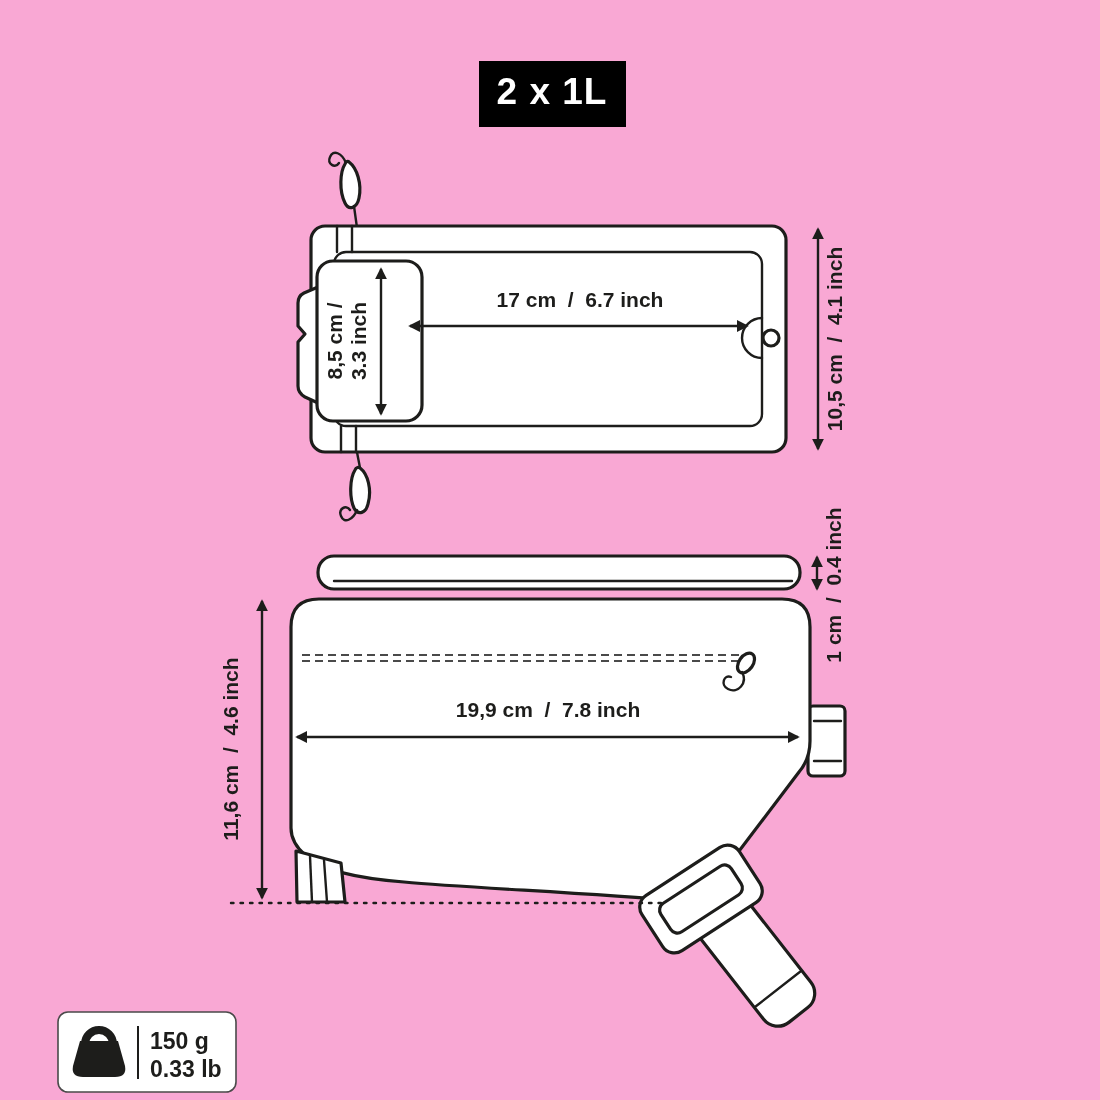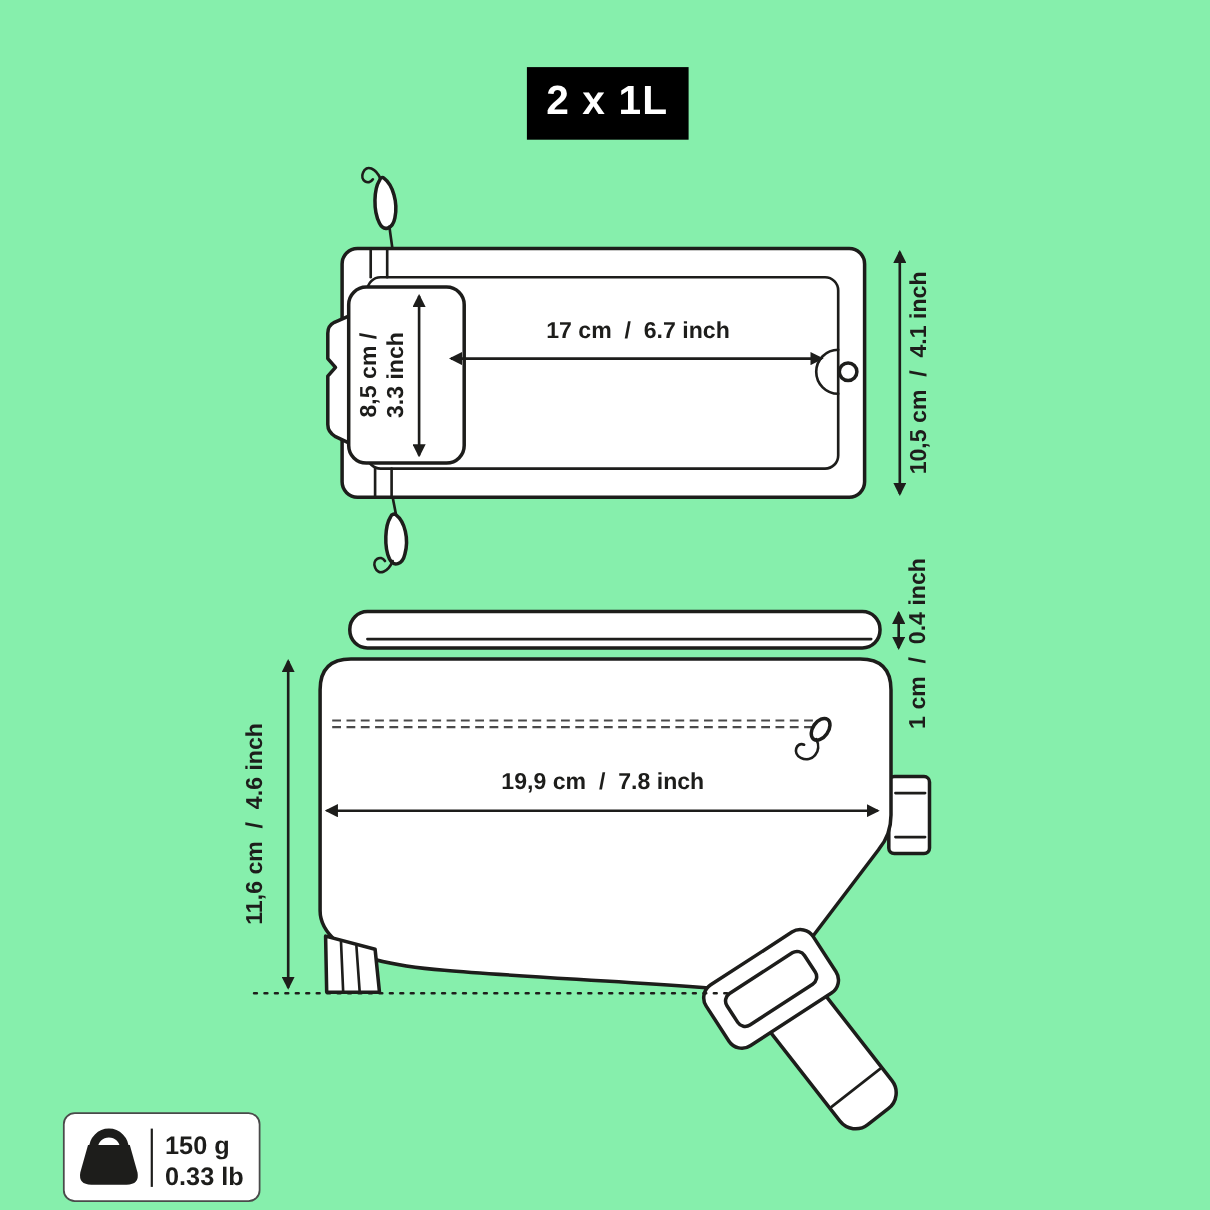--- a/index.html
+++ b/index.html
@@ -1,16 +1,16 @@
 <!DOCTYPE html>
 <html><head>
 <meta charset="utf-8">
 <style>
   html,body{margin:0;padding:0;background:#ffffff;}
-  .stage{position:relative;width:1100px;height:1100px;background:#86efac;overflow:hidden;}
+  .stage{position:relative;width:1100px;height:1100px;background:#f9a8d4;overflow:hidden;}
   svg{display:block;}
   svg text{white-space:pre;}
   .outline{fill:#ffffff;stroke:#1d1d1b;stroke-width:3.2;stroke-linejoin:round;stroke-linecap:round;}
   .thin{fill:none;stroke:#1d1d1b;stroke-width:2.4;stroke-linejoin:round;stroke-linecap:round;}
   .dim-line{stroke:#1d1d1b;stroke-width:2.4;marker-start:url(#arrow);marker-end:url(#arrow);}
   .dimtext{font-family:"Liberation Sans",sans-serif;font-weight:bold;font-size:21px;fill:#1d1d1b;}
   .badgetext{font-family:"Liberation Sans",sans-serif;font-weight:bold;font-size:37px;fill:#ffffff;letter-spacing:1px;}
   .weighttext{font-family:"Liberation Sans",sans-serif;font-weight:bold;font-size:23px;fill:#1d1d1b;}
   .zip{stroke:#4a4a4a;stroke-width:2;stroke-dasharray:8 5;fill:none;}
 </style>

